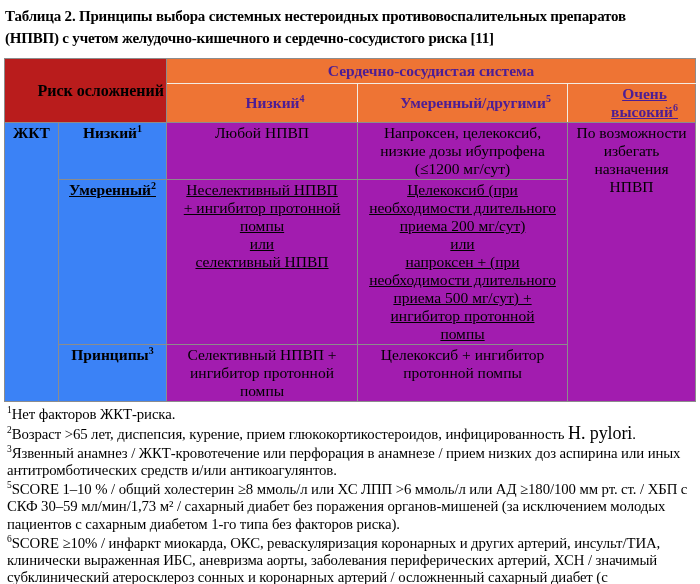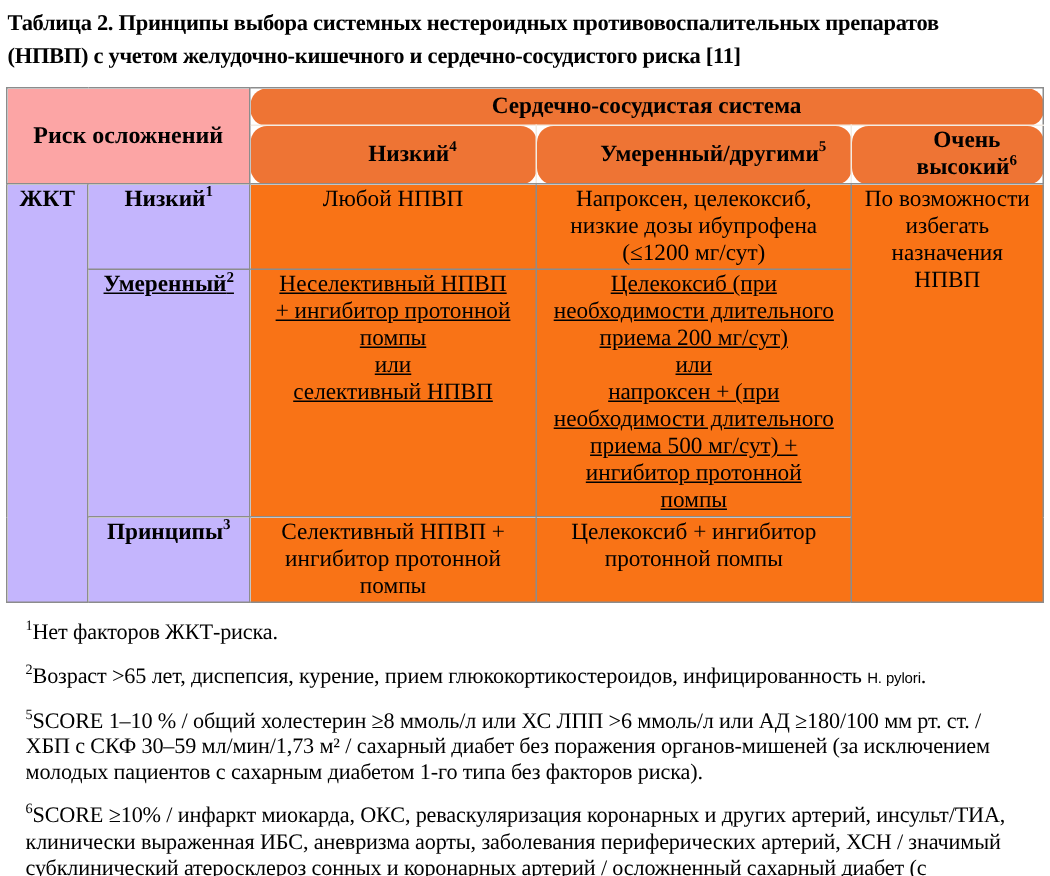--- a/index.html
+++ b/index.html
@@ -31,60 +31,60 @@
     text-align: center;
     vertical-align: top;
     font-size: 15.5px;
     line-height: 18px;
     border: 1px solid #8c8c8c;
     overflow: hidden;
   }
   .risk-table th { font-weight: bold; }
 
   th.corner {
-    background: #fca5a5;
+    background: #b91c1c;
     vertical-align: middle;
     font-size: 16px;
+    text-align: right;
   }
   th.orange {
     background: #EE7434;
-    color: #000000;
-    border-radius: 11px;
+    color: #4c1d95;
   }
   th.cv-span { border-bottom-color: #f3ece3; height: 22px; vertical-align: middle; }
   tr.lvl-row th { height: 19px; vertical-align: middle; padding-left: 28px; }
   th.lvl-left  { border-right-color: #f3ece3; }
   th.lvl-mid   { border-left-color: #f3ece3; border-right-color: #f3ece3; }
-  th.lvl-right { border-left-color: #f3ece3; }
+  th.lvl-right { border-left-color: #f3ece3; text-decoration: underline; }
 
   td.blue {
-    background: #c4b5fd;
+    background: #3b82f6;
     font-weight: bold;
   }
   td.body-cell {
-    background: #f97316;
+    background: #a21caf;
     white-space: pre-line;
   }
   tr.row-1 { height: 54px; }
   tr.row-2 { height: 162px; text-decoration: underline; }
   tr.row-3 { height: 56px; }
 
   sup { font-size: 10px; line-height: 0; vertical-align: super; }
 
   .footnotes {
     margin: 4px 0 0 1px;
     font-size: 14.8px;
     line-height: 17.1px;
     letter-spacing: -0.1px;
   }
-  .footnote { margin: 12px; }
+  .footnote { margin: 2px; }
   .footnote sup { font-size: 9.5px; }
   .latin {
-    font-family: Liberation Sans, sans-serif;
-    font-size: 10px;
+    font-family: Liberation Serif, serif;
+    font-size: 18px;
   }
 </style>
 </head>
 <body>
 
 <div class="page">
 
   <div class="doc-title">Таблица 2. Принципы выбора системных нестероидных противовоспалительных препаратов
 (НПВП) с учетом желудочно-кишечного и сердечно-сосудистого риска [11]</div>
 
@@ -144,17 +144,18 @@
 помпы</td>
         <td class="body-cell">Целекоксиб + ингибитор
 протонной помпы</td>
       </tr>
     </tbody>
   </table>
 
   <div class="footnotes">
     <div class="footnote"><sup>1</sup><span>Нет факторов ЖКТ-риска.</span></div>
     <div class="footnote"><sup>2</sup><span>Возраст &gt;65 лет, диспепсия, курение, прием глюкокортикостероидов, инфицированность </span><span class="latin">H. pylori</span><span>.</span></div>
+    <div class="footnote"><sup>3</sup><span>Язвенный анамнез / ЖКТ-кровотечение или перфорация в анамнезе / прием низких доз аспирина или иных антитромботических средств и/или антикоагулянтов.</span></div>
     <div class="footnote"><sup>5</sup><span>SCORE 1–10 % / общий холестерин ≥8 ммоль/л или ХС ЛПП &gt;6 ммоль/л или АД ≥180/100 мм рт. ст. / ХБП с СКФ 30–59 мл/мин/1,73 м² / сахарный диабет без поражения органов-мишеней (за исключением молодых пациентов с сахарным диабетом 1-го типа без факторов риска).</span></div>
     <div class="footnote"><sup>6</sup><span>SCORE ≥10% / инфаркт миокарда, ОКС, реваскуляризация коронарных и других артерий, инсульт/ТИА, клинически выраженная ИБС, аневризма аорты, заболевания периферических артерий, ХСН / значимый субклинический атеросклероз сонных и коронарных артерий / осложненный сахарный диабет (с повреждением органов-мишеней или другими факторами риска) / ХБП с СКФ &lt;30 мл/мин/1,73 м².</span></div>
   </div>
 
 </div>
 
 </body></html>

